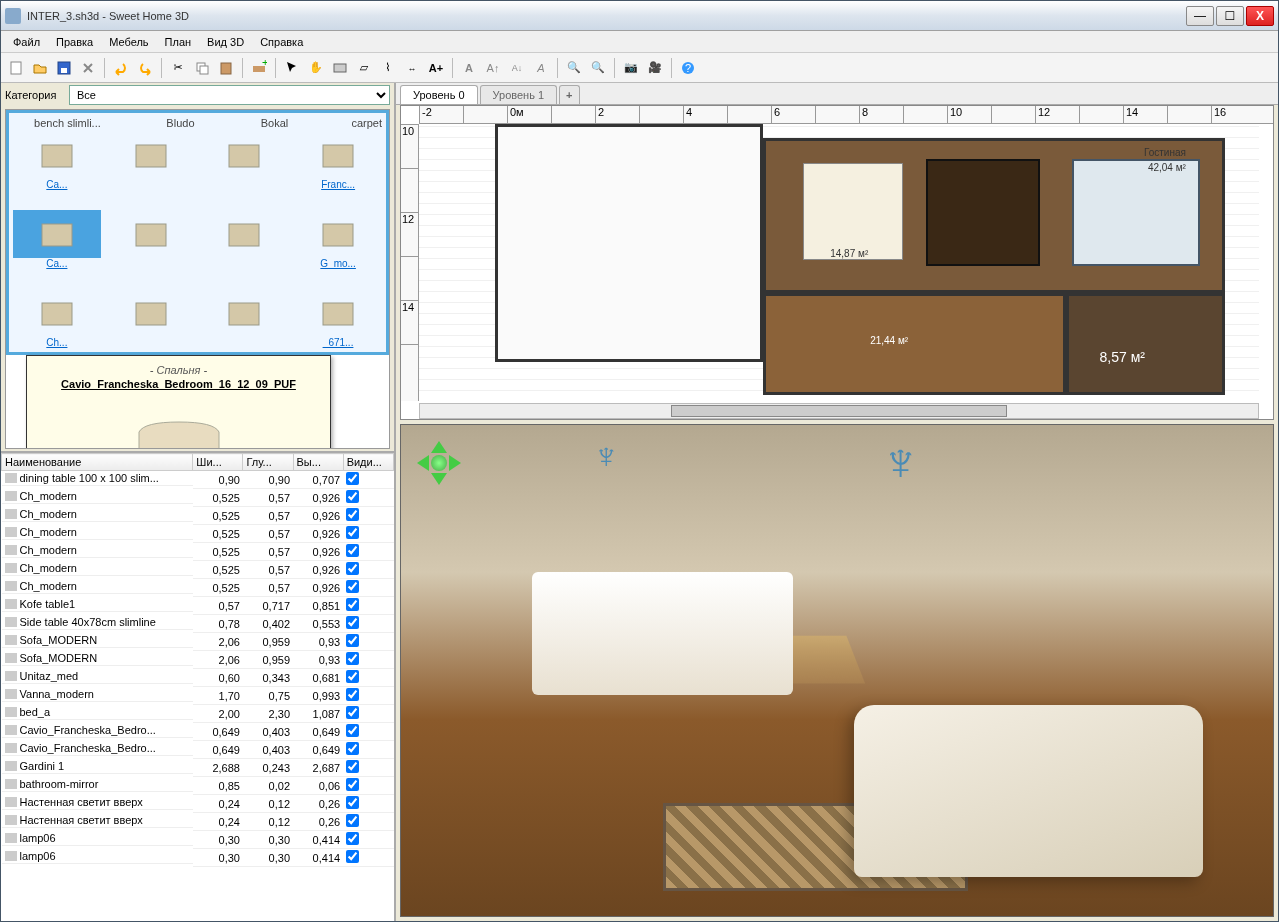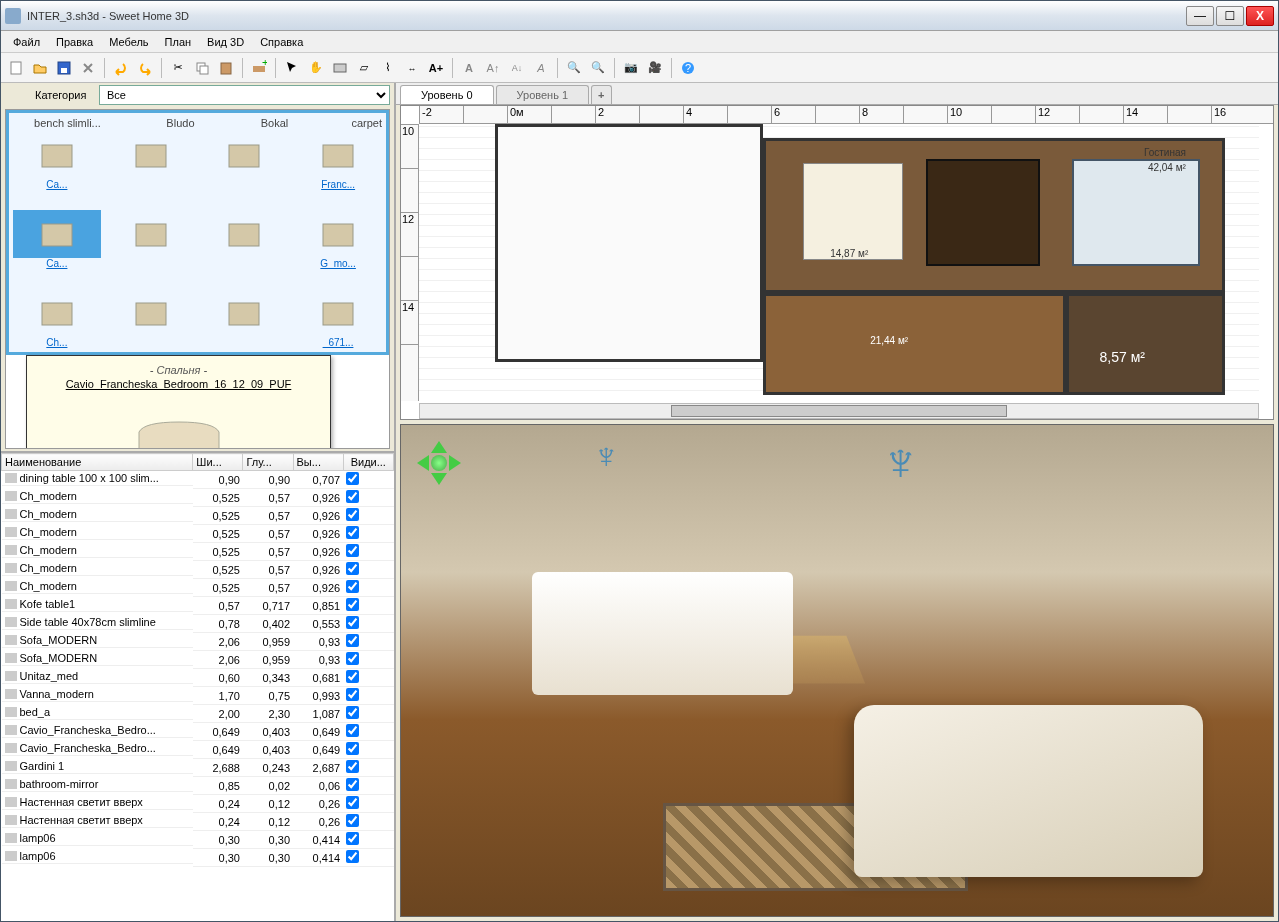--- a/index.html
+++ b/index.html
@@ -13,42 +13,42 @@
 .winbtn.close { background: linear-gradient(#f55,#d22); color: #fff; border-color: #a00; font-weight: bold; }
 .menubar { height: 22px; background: #f0f0f0; display: flex; align-items: center; padding: 0 4px; border-bottom: 1px solid #ccc; }
 .menubar span { padding: 2px 8px; cursor: pointer; }
 .toolbar { height: 30px; background: #f4f4f4; display: flex; align-items: center; padding: 2px 4px; gap: 2px; border-bottom: 1px solid #bbb; }
 .tbtn { width: 22px; height: 22px; border: 1px solid transparent; display: flex; align-items: center; justify-content: center; cursor: pointer; border-radius: 2px; }
 .tsep { width: 1px; height: 20px; background: #bbb; margin: 0 3px; }
 .content { flex: 1; display: flex; overflow: hidden; }
 .left { width: 395px; display: flex; flex-direction: column; border-right: 2px solid #aaa; }
 .right { flex: 1; display: flex; flex-direction: column; }
 .cat-row { display: flex; align-items: center; padding: 2px 4px; gap: 4px; }
-.cat-row label { min-width: 60px; margin-left: 30px; }
+.cat-row label { min-width: 60px; }
 .cat-row select, .cat-row input { flex: 1; height: 20px; border: 1px solid #7a9; background: #fff; padding: 0 3px; }
 .catalog { flex: 0 0 340px; border: 1px solid #999; margin: 2px 4px; background: #fff; overflow: auto; position: relative; }
 .catalog-in { border: 3px solid #5ad; background: #eef6ff; padding: 4px; display: grid; grid-template-columns: repeat(4, 1fr); gap: 6px; }
 .fitem { text-align: center; position: relative; }
 .fitem .nm { color: #444; white-space: nowrap; overflow: hidden; text-overflow: ellipsis; height: 14px; text-align: right; }
 .fitem .thumb { height: 48px; display: flex; align-items: center; justify-content: center; }
 .fitem .cat { color: #06c; text-decoration: underline; font-size: 10px; overflow: hidden; text-overflow: ellipsis; white-space: nowrap; }
 .fitem.sel .thumb { background: #4aa3e0; }
 .tooltip { position: absolute; left: 20px; top: 245px; width: 305px; background: #fffde8; border: 1px solid #333; padding: 8px; text-align: center; z-index: 10; box-shadow: 2px 2px 4px rgba(0,0,0,0.3);}
 .tooltip .cat { font-style: italic; color: #555;}
-.tooltip .nm { font-weight: normal; margin: 2px 0 2px; text-decoration: underline;}
+.tooltip .nm { font-weight: bold; margin: 2px 0 2px; text-decoration: underline;}
 .tooltip .big { height: 160px; display: flex; align-items: center; justify-content: center;}
 .flist { flex: 1; border-top: 2px solid #aaa; background: #fff; overflow: auto; }
 .flist table { width: 100%; border-collapse: collapse; }
 .flist th { background: linear-gradient(#fdfdfd,#ececec); border: 1px solid #ccc; padding: 2px 3px; text-align: left; font-weight: normal; position: sticky; top: 0; overflow: hidden; white-space: nowrap; text-overflow: ellipsis;}
 .flist td { border-bottom: 1px solid #eee; padding: 1px 3px; white-space: nowrap; overflow: hidden; }
 .flist td.num { text-align: right; }
 .flist tr td:first-child { display: flex; align-items: center; gap: 3px; }
 .fico { width: 12px; height: 10px; background: #ccc; display: inline-block; }
 .tabs { display: flex; background: #eee; border-bottom: 1px solid #aaa; padding: 2px 4px 0; }
-.tab { padding: 3px 20px; border: 1px solid #aaa; border-bottom: none; background: #fff; margin-right: 2px; border-radius: 3px 3px 0 0; cursor: pointer;}
+.tab { padding: 3px 12px; border: 1px solid #aaa; border-bottom: none; background: #fff; margin-right: 2px; border-radius: 3px 3px 0 0; cursor: pointer;}
 .tab.inactive { background: #e8e8e8; color: #666;}
 .tab.add { padding: 3px 6px; font-weight: bold;}
 .plan { flex: 0 0 315px; background: #fff; border: 1px solid #888; margin: 0 4px 4px; position: relative; overflow: hidden;}
 .ruler-h { position: absolute; top: 0; left: 18px; right: 0; height: 18px; background: #f8f8f8; border-bottom: 1px solid #999; display: flex; font-size: 10px;}
 .ruler-h span { width: 44px; border-left: 1px solid #999; padding-left: 2px;}
 .ruler-v { position: absolute; top: 18px; left: 0; width: 18px; bottom: 18px; background: #f8f8f8; border-right: 1px solid #999; display: flex; flex-direction: column; font-size: 10px;}
 .ruler-v span { height: 44px; border-top: 1px solid #999; padding-left: 1px;}
 .plan-canvas { position: absolute; top: 18px; left: 18px; right: 14px; bottom: 18px; background: repeating-linear-gradient(0deg,#fff,#fff 10px,#f0f0f0 10px,#f0f0f0 11px), repeating-linear-gradient(90deg,transparent,transparent 10px,#f0f0f0 10px,#f0f0f0 11px);}
 .room { position: absolute; border: 3px solid #333; }
 .room1 { left: 9%; top: 0%; width: 32%; height: 86%; background: #fafafa;}
@@ -325,21 +325,21 @@
         </div>
       </div>
       <div class="flist">
         <table>
           <thead>
               <tr id="thead">
                 <th style="width: 155px;">Наименование</th>
                 <th style="width: 42px;">Ши...</th>
                 <th style="width: 42px;">Глу...</th>
                 <th style="width: 42px;">Вы...</th>
-                <th style="width: 42px; text-align: center;">Види...</th>
+                <th style="width: 42px;">Види...</th>
               </tr>
             </thead>
           <tbody id="tbody">
               <tr>
                 <td>
                   <span class="fico"></span>
                   <span>dining table 100 x 100 slim...</span>
                 </td>
                 <td class="num">0,90</td>
                 <td class="num">0,90</td>

